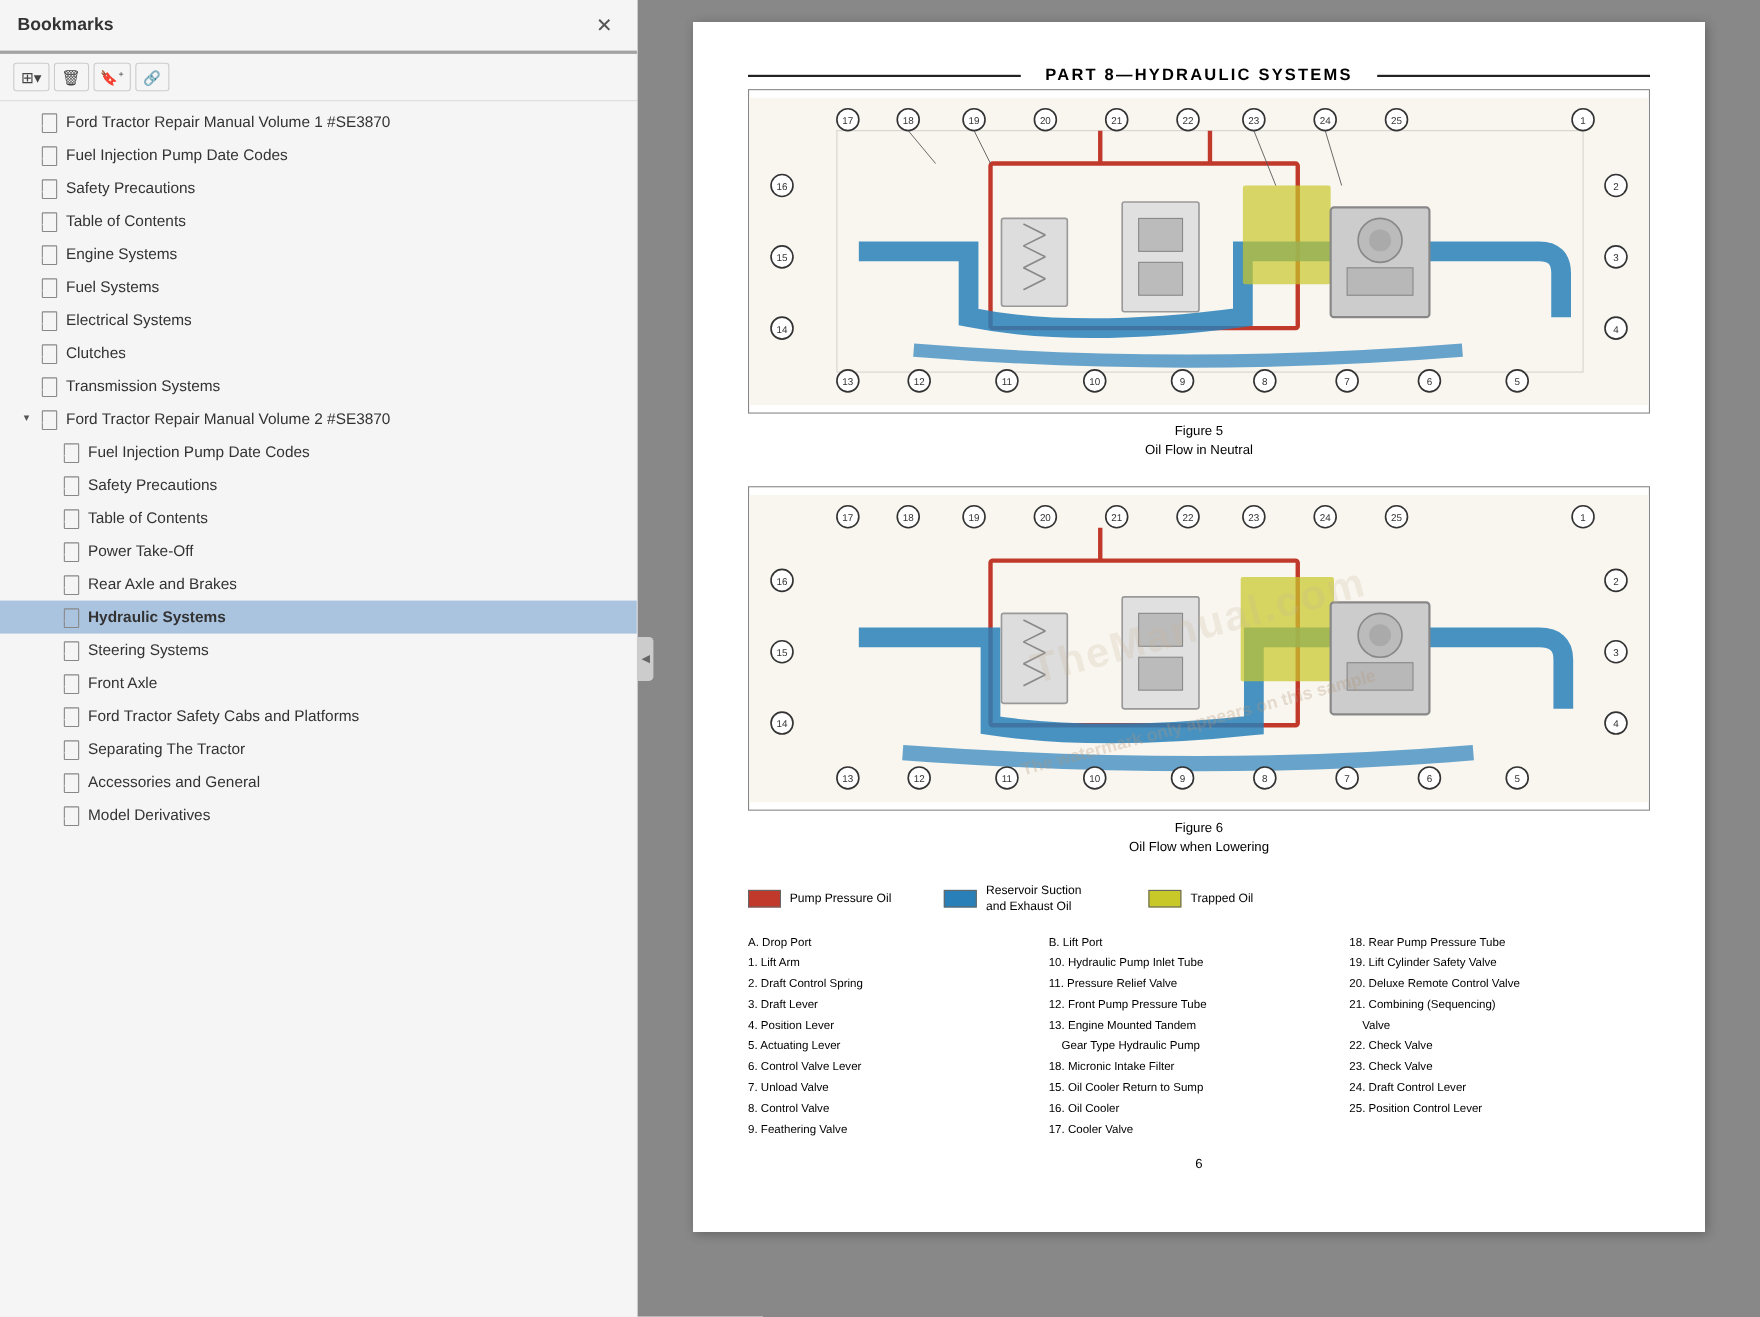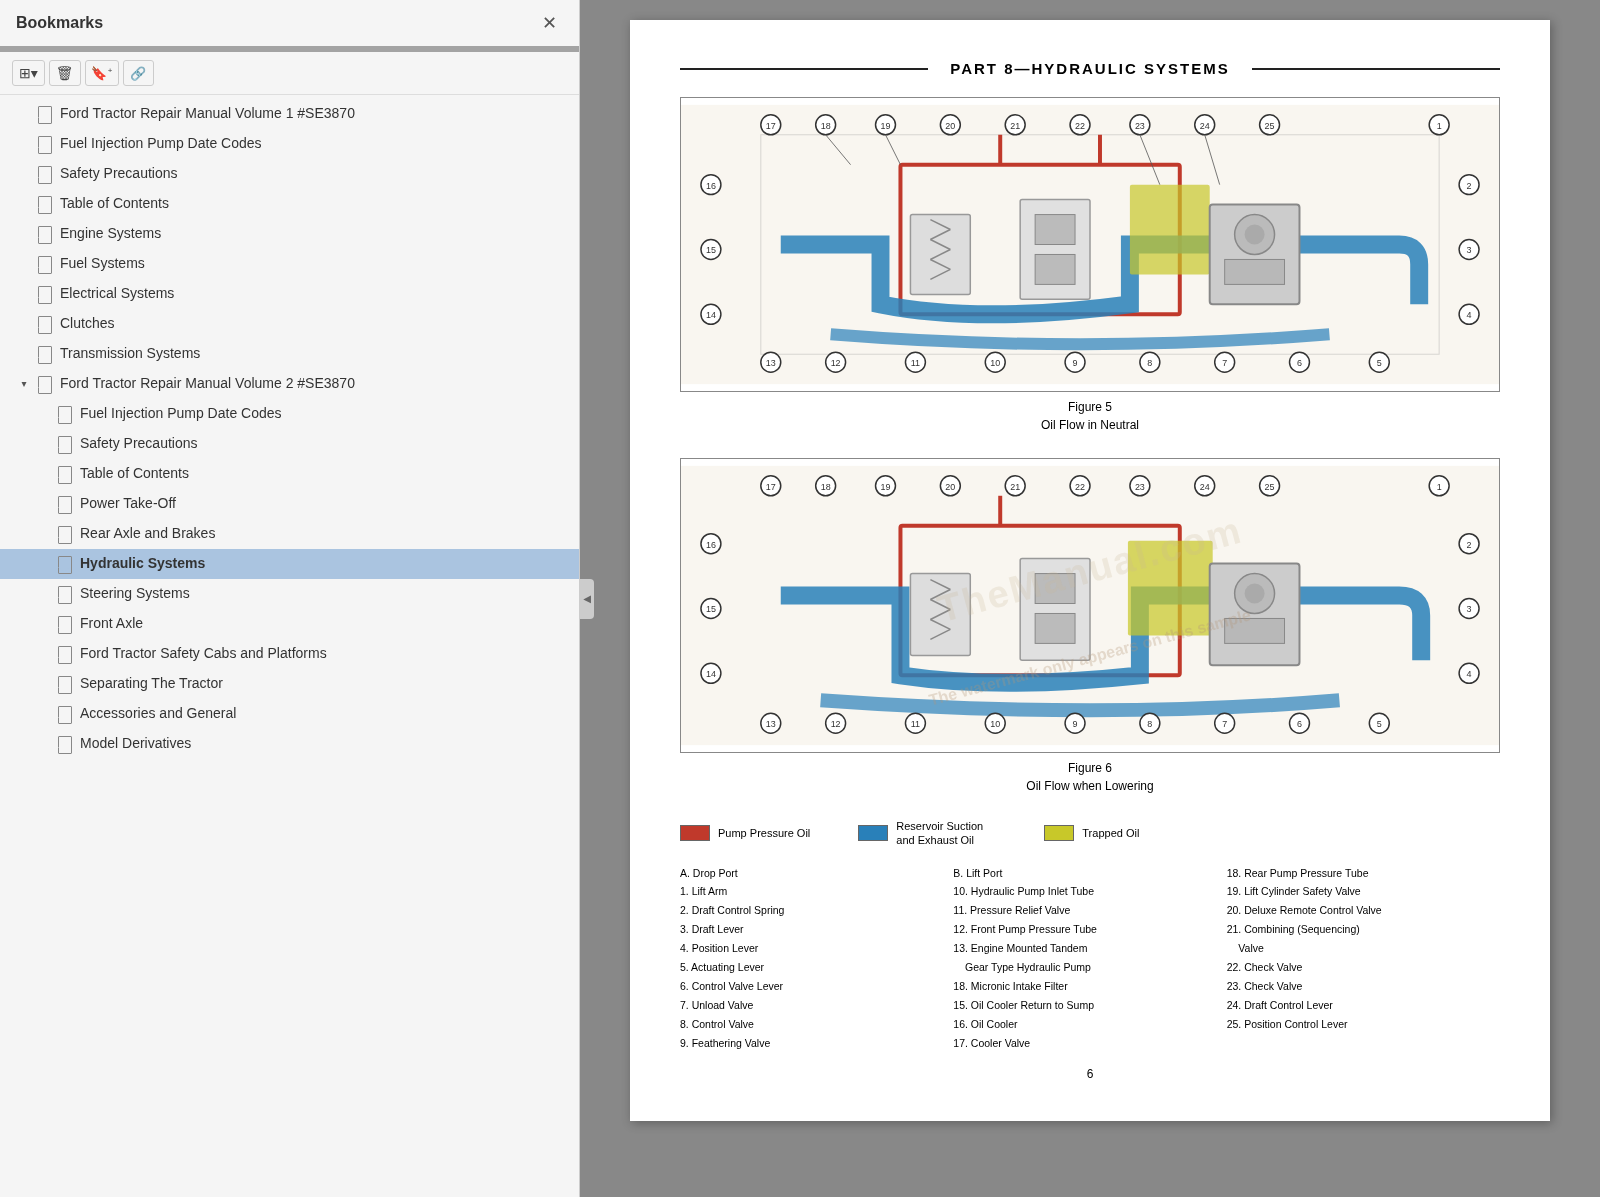--- a/index.html
+++ b/index.html
@@ -21,21 +21,21 @@
       display: flex;
       flex-direction: column;
       height: 100%;
     }
 
     .bookmarks-header {
       display: flex;
       align-items: center;
       justify-content: space-between;
       padding: 12px 16px;
-      border-bottom: 6px solid #a3a3a3;
+      border-bottom: 3px solid #a3a3a3;
       background: #f5f5f5;
     }
 
     .bookmarks-title {
       font-size: 16px;
       font-weight: 600;
       color: #333;
     }
 
     .close-btn {
@@ -194,21 +194,21 @@
       padding: 40px 50px;
       box-shadow: 2px 2px 10px rgba(0,0,0,0.3);
       position: relative;
     }
 
     .part-title {
       text-align: center;
       font-size: 15px;
       font-weight: 700;
       letter-spacing: 2px;
-      margin-bottom: 20px;
+      margin-bottom: 4px;
       display: flex;
       align-items: center;
       justify-content: center;
       gap: 22px;
     }
 
     .part-title-line {
       flex: 1;
       height: 2px;
       background: #222;

